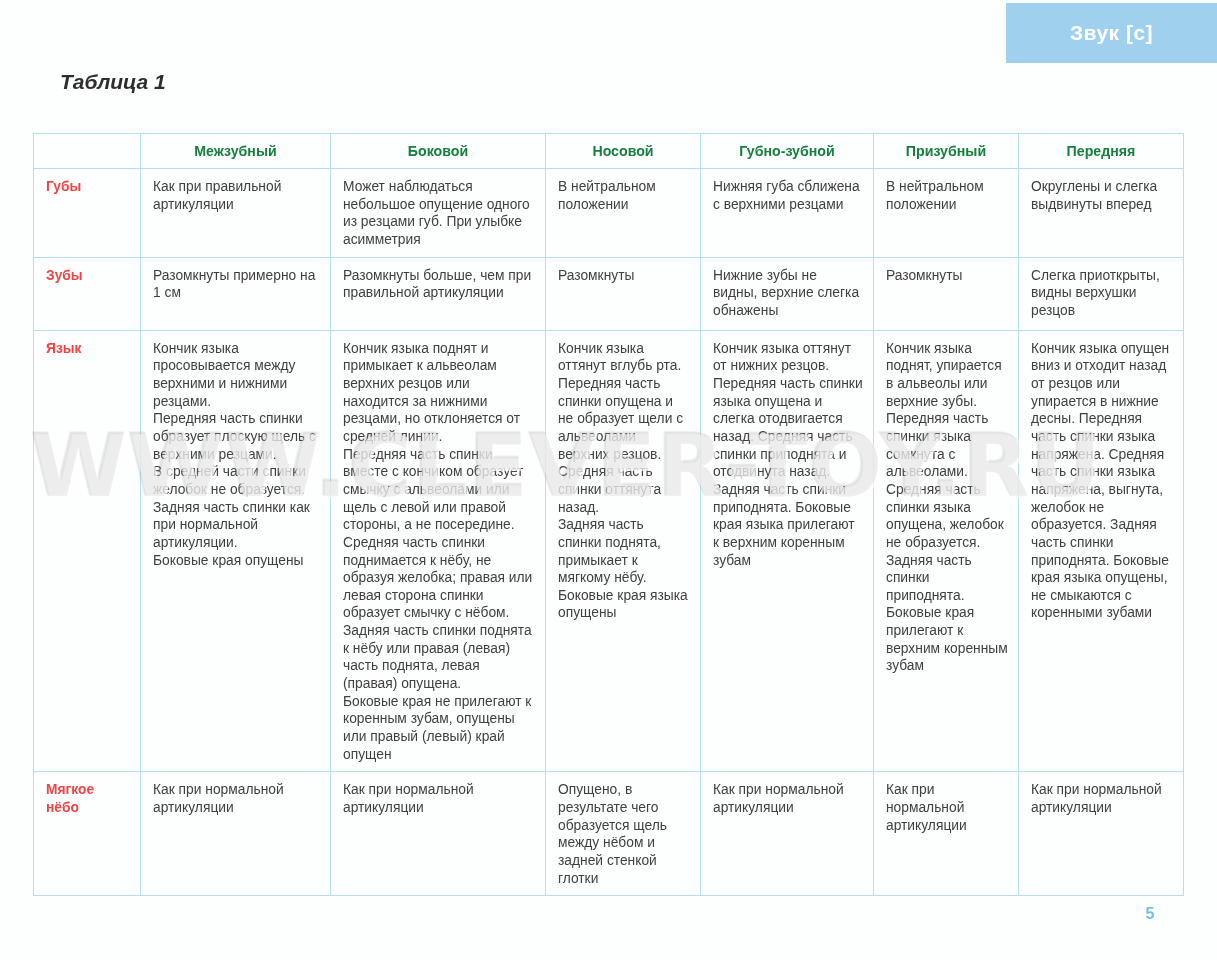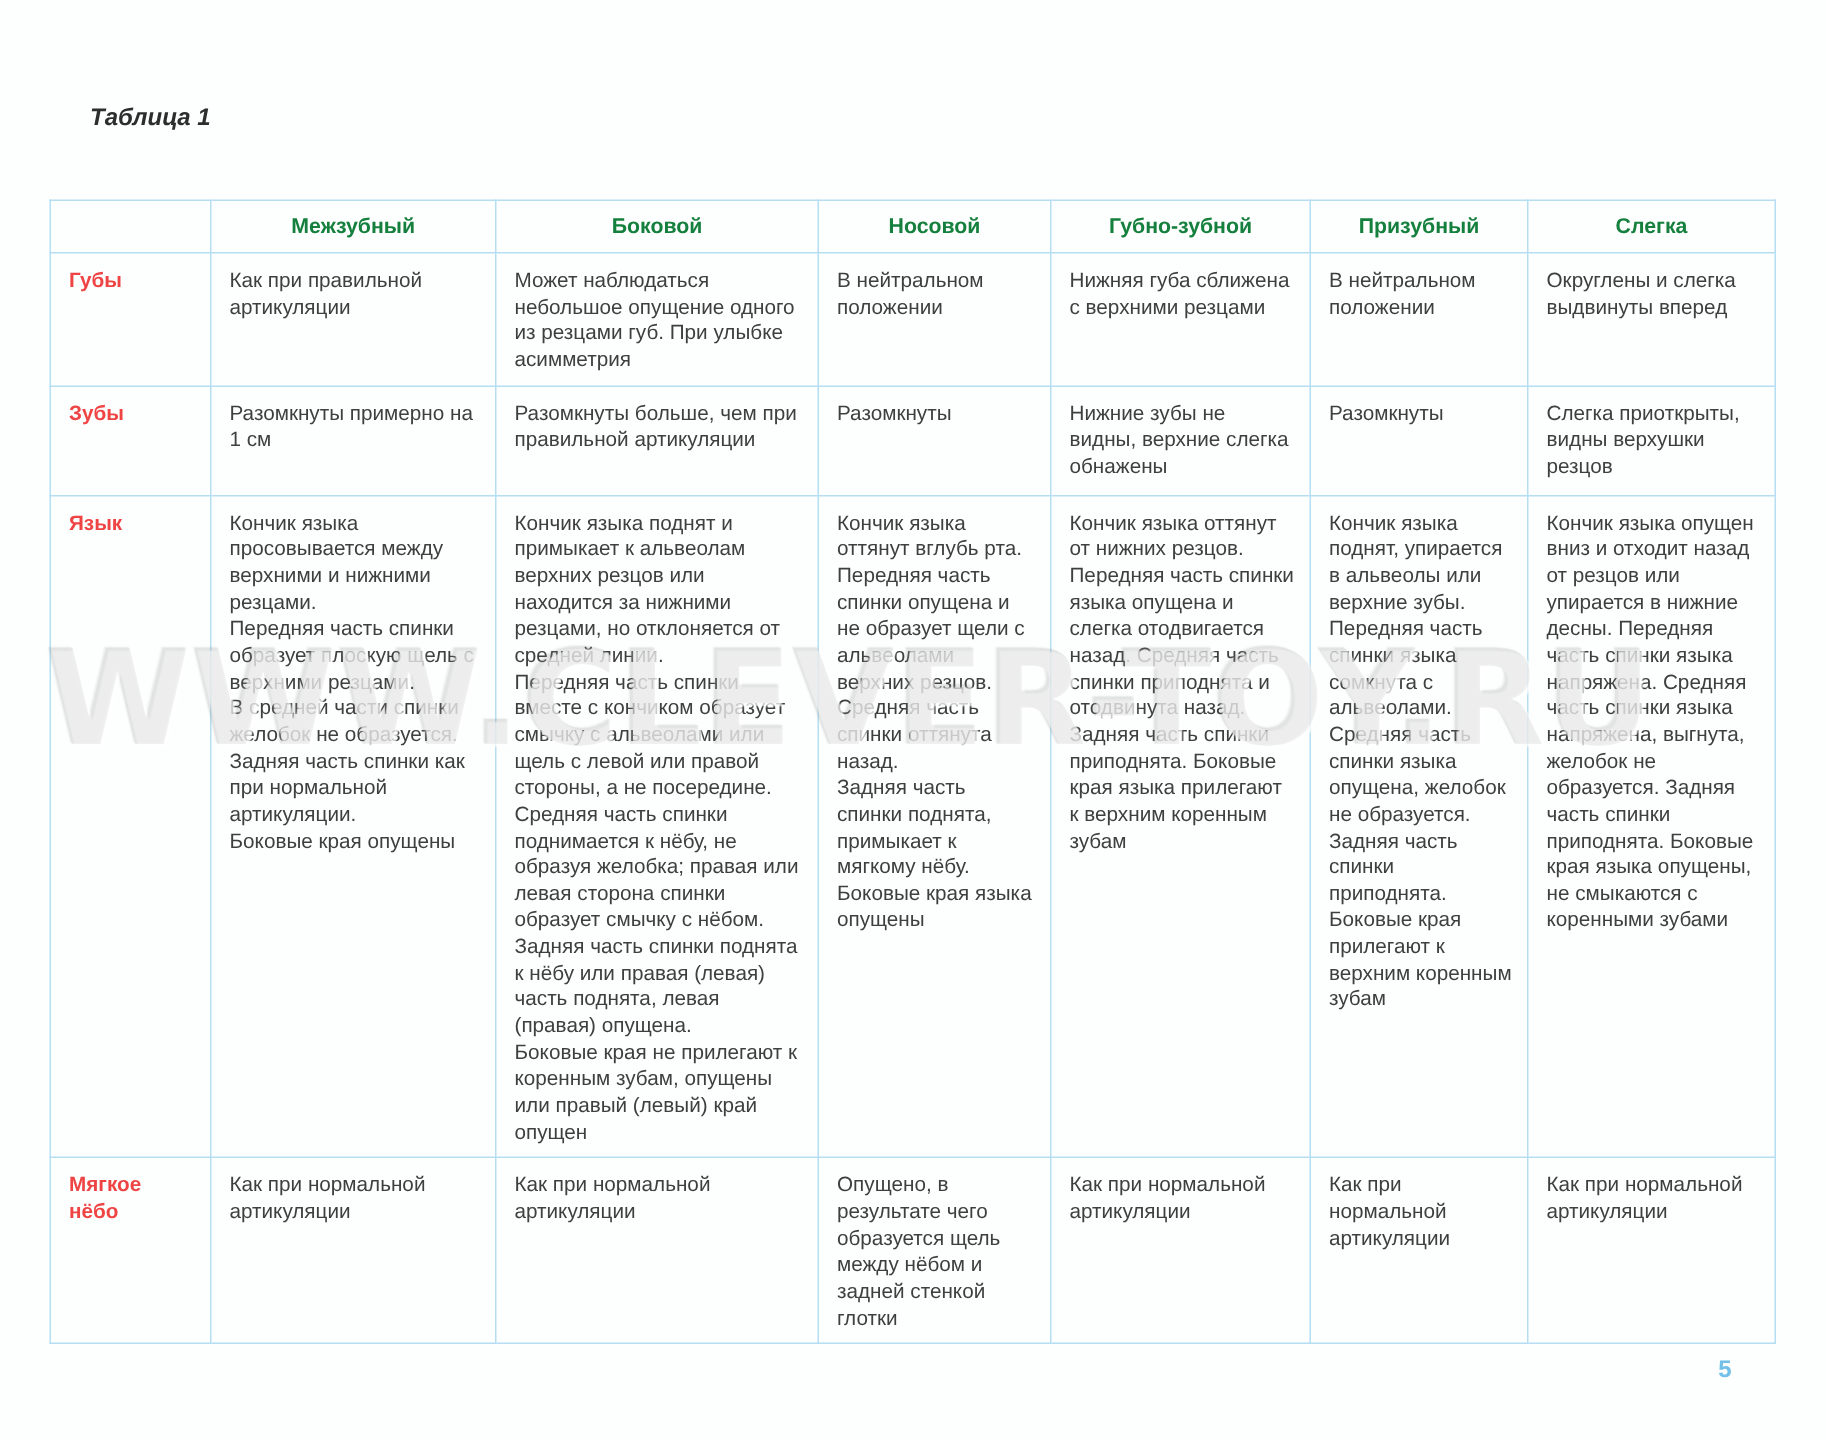--- a/index.html
+++ b/index.html
@@ -11,21 +11,21 @@
   }
   .sound-tab {
     position:absolute; top:3px; left:1006px; width:211px; height:60px;
     background:#9fd0ee; color:#ffffff;
     font-weight:bold; font-size:21px;
     display:flex; align-items:center; justify-content:center;
     letter-spacing:0.5px;
   }
   .table-label {
     position:absolute; top:70px; left:60px;
-    font-weight:bold; font-style:italic; font-size:16px; color:#2d2d2d;
+    font-weight:bold; font-style:italic; font-size:21px; color:#2d2d2d;
   }
   .doc-title {
     position:absolute; top:96px; left:33px; width:1150px;
     text-align:center; font-weight:bold; font-size:16px; color:#313131;
   }
   table.artic {
     position:absolute; top:133px; left:33px; width:1150px;
     border-collapse:collapse; table-layout:fixed;
   }
   .artic th, .artic td {
@@ -58,20 +58,23 @@
   .page-number {
     position:absolute; top:905px; left:1128px; width:44px;
     text-align:center; font-weight:bold; font-size:16px; color:#72c0e8;
   }
 </style>
 </head>
 <body>
 
 <div class="page">
 
+  <div class="sound-tab">
+    <span>Звук [с]</span>
+  </div>
 
   <div class="table-label">Таблица 1</div>
 
 
   <table class="artic">
     <colgroup>
       <col style="width:107px">
         <col style="width:190px">
         <col style="width:215px">
       <col style="width:155px">
@@ -80,21 +83,21 @@
       <col style="width:165px">
     </colgroup>
     <thead>
       <tr class="row-head">
         <th></th>
         <th>Межзубный</th>
         <th>Боковой</th>
         <th>Носовой</th>
         <th>Губно-зубной</th>
         <th>Призубный</th>
-        <th>Слегка</th>
+        <th>Передняя</th>
       </tr>
     </thead>
     <tbody>
       <tr class="row-lips">
         <th>Губы</th>
         <td>Как при правильной артикуляции</td>
         <td>Может наблюдаться небольшое опущение одного из резцами губ. При улыбке асимметрия</td>
         <td>В нейтральном положении</td>
         <td>Нижняя губа сближена с верхними резцами</td>
         <td>В нейтральном положении</td>

